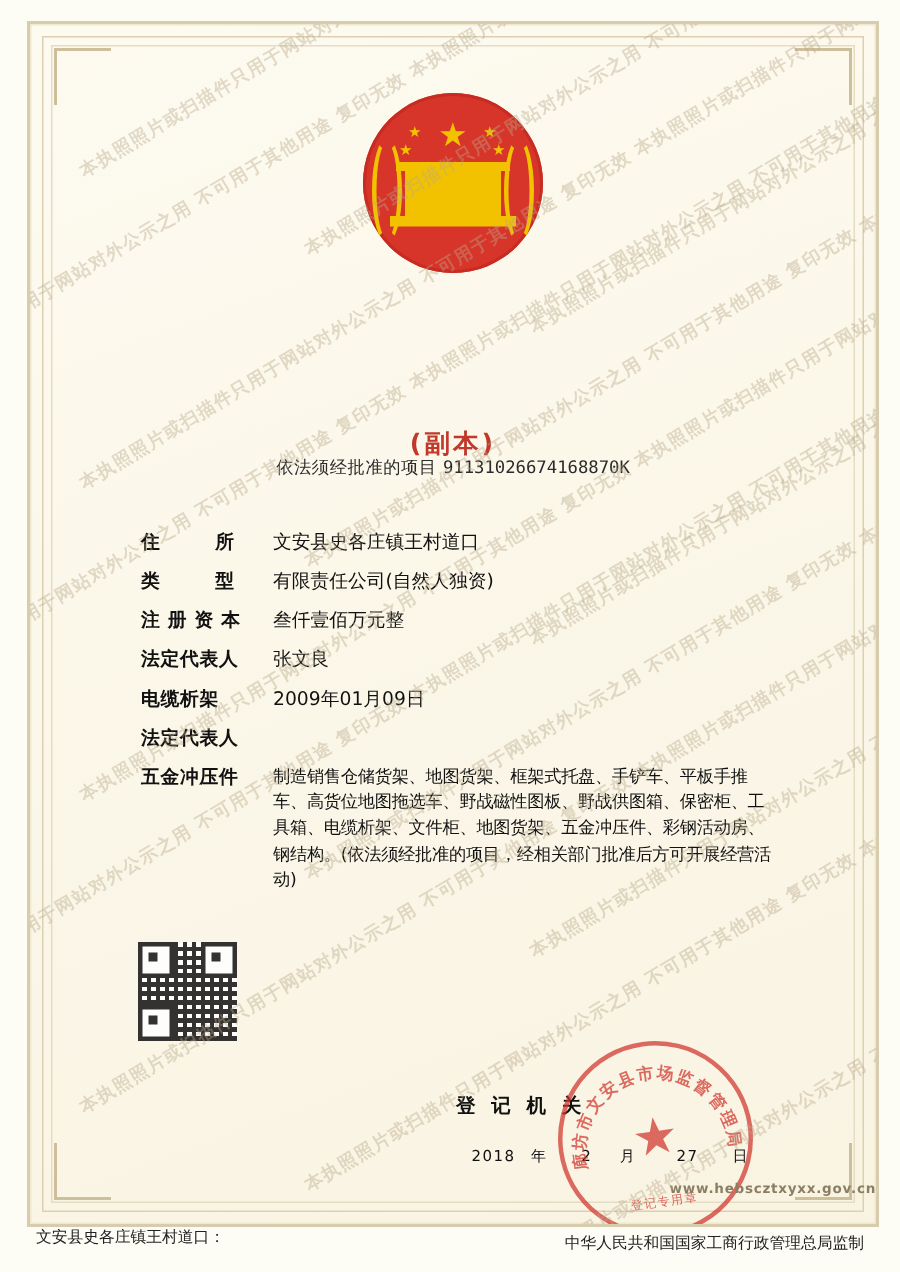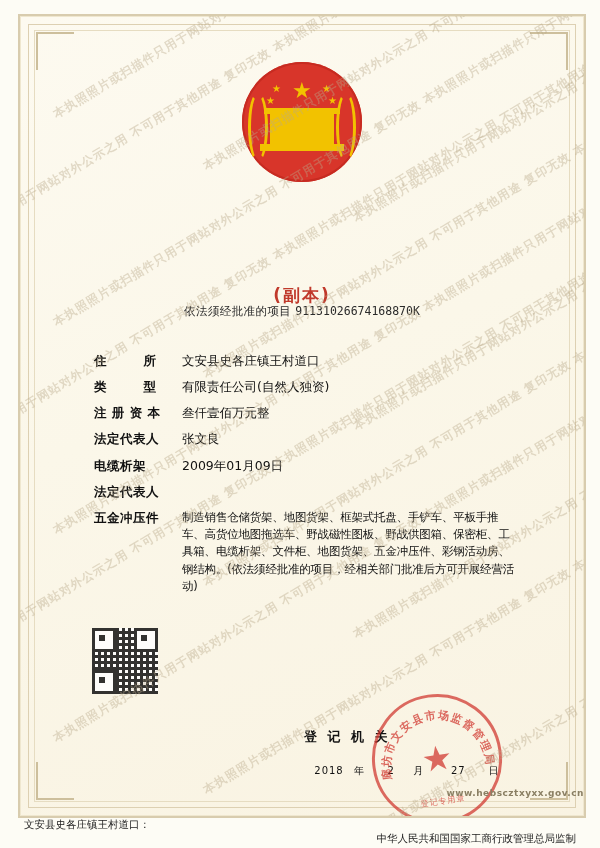--- a/index.html
+++ b/index.html
@@ -162,21 +162,21 @@
     position:absolute;left:0;right:0;bottom:18px;text-align:right;
     font-size:9px;color:#8a7f63;letter-spacing:.5px;font-weight:bold;
   }
 
   
   .footer{
     position:absolute;left:0;right:0;bottom:8px;height:22px;
     font-size:10.5px;color:#222;
   }
   .footer .left{position:absolute;left:24px;top:0;}
-  .footer .right{position:absolute;right:24px;top:14px;}
+  .footer .right{position:absolute;right:24px;top:4px;}
 
   
   .wm{
     position:absolute;left:0;top:0;width:564px;height:800px;
     overflow:hidden;pointer-events:none;
   }
   .wm .line{
     position:absolute;white-space:nowrap;
     color:#b9a98a;opacity:.40;font-size:12px;font-weight:bold;
     transform:rotate(-31deg);transform-origin:left top;

